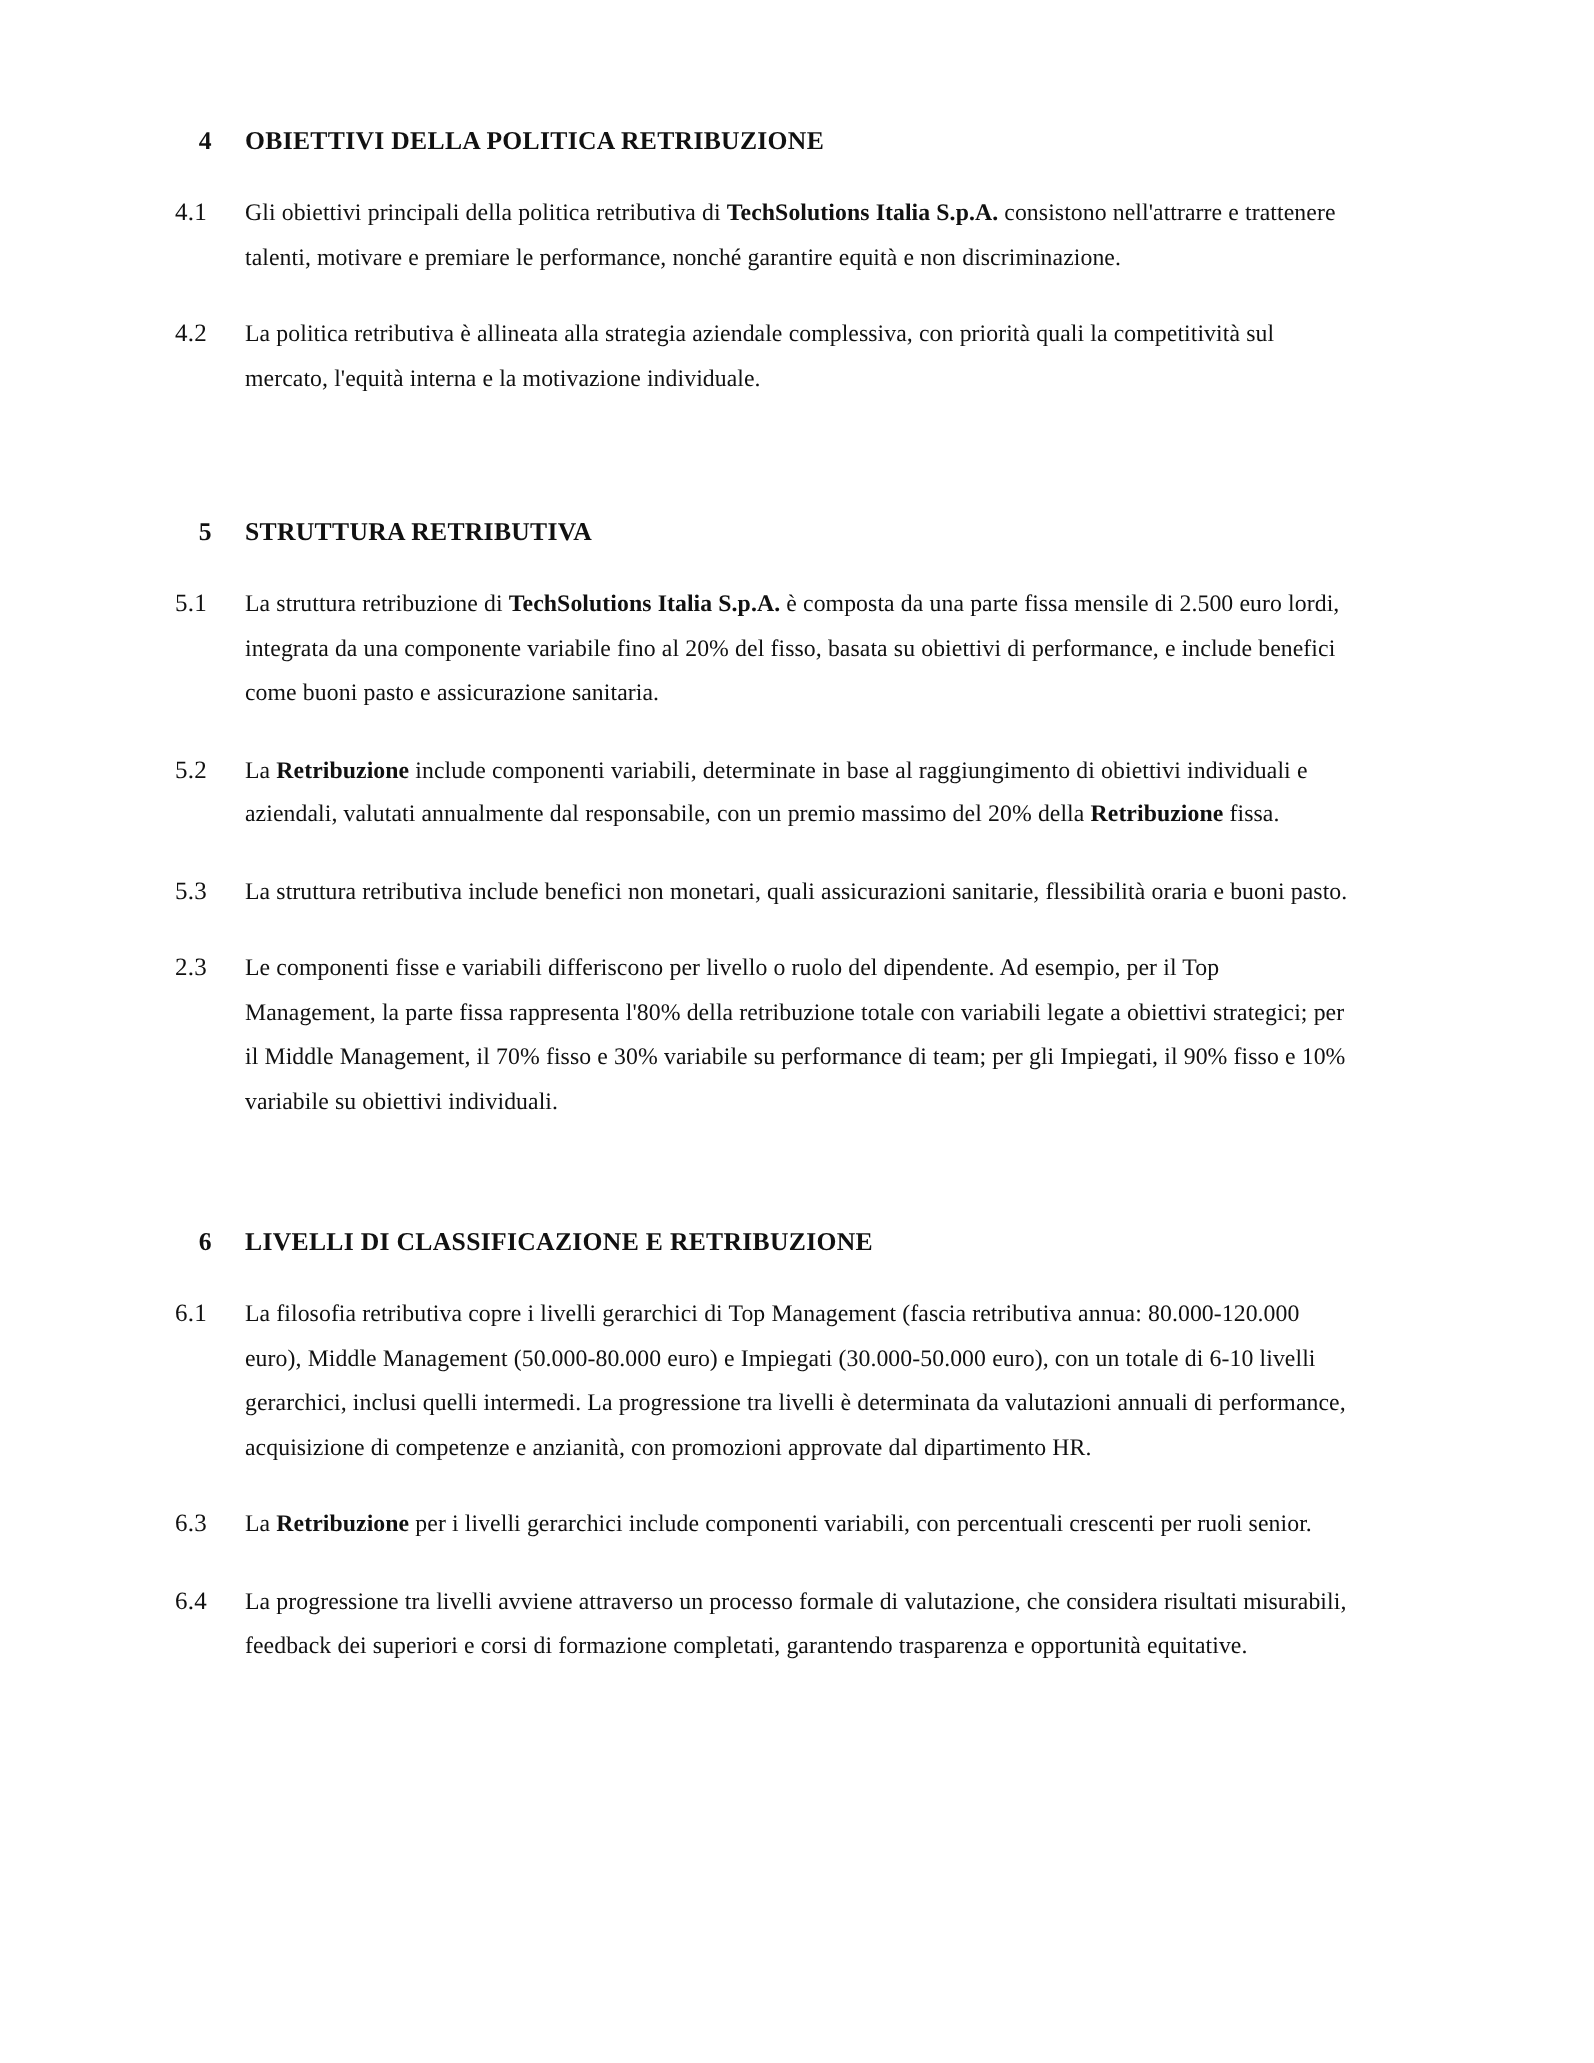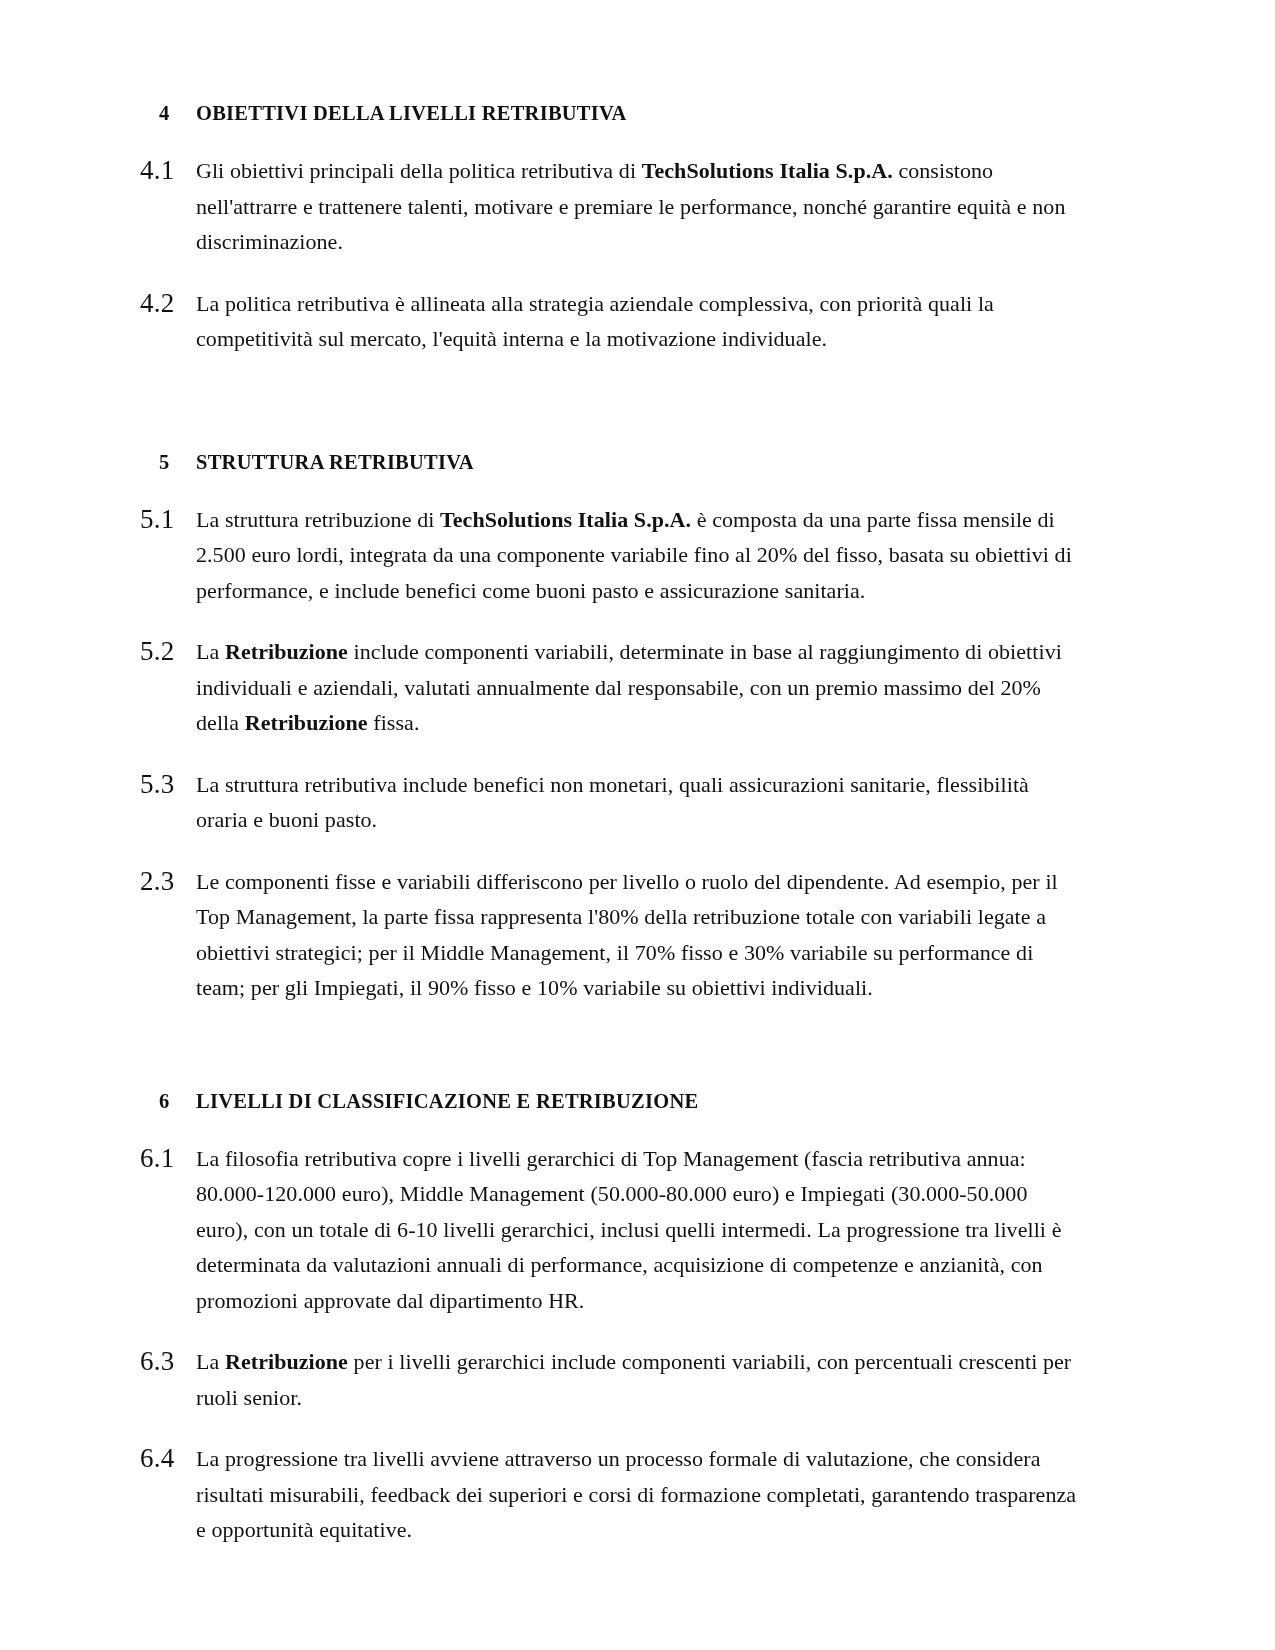--- a/index.html
+++ b/index.html
@@ -55,27 +55,27 @@
 
   
   .clause {
     display: flex;
     align-items: flex-start;
     margin-bottom: 26px;
   }
   .clause .num {
     flex: 0 0 auto;
     width: 56px;
-    font-size: 27px;
+    font-size: 20px;
     line-height: 35.5px;
     letter-spacing: 0.2px;
   }
   .clause .text {
     flex: 1 1 auto;
-    font-size: 22px;
+    font-size: 19px;
     line-height: 35.5px;
     text-align: left;
     letter-spacing: 0.06px;
     word-spacing: 0.1px;
   }
   .clause .text b,
   .clause .text strong {
     font-weight: bold;
   }
 
@@ -91,21 +91,21 @@
   }
 </style>
 </head>
 <body>
 
 <div class="page">
   <div class="doc-body">
 
     <div class="section section-heading">
       <span class="num">4</span>
-      <span class="title">OBIETTIVI DELLA LIVELLI RETRIBUTIVA</span>
+      <span class="title">OBIETTIVI DELLA POLITICA RETRIBUZIONE</span>
     </div>
 
     <div class="clause">
       <span class="num">4.1</span>
       <span class="text"><span>Gli obiettivi principali della politica retributiva di </span><b>TechSolutions Italia S.p.A.</b><span> consistono nell'attrarre e trattenere talenti, motivare e premiare le performance, nonché garantire equità e non discriminazione.</span></span>
     </div>
 
     <div class="clause">
       <span class="num">4.2</span>
       <span class="text"><span>La politica retributiva è allineata alla strategia aziendale complessiva, con priorità quali la competitività sul mercato, l'equità interna e la motivazione individuale.</span></span>

